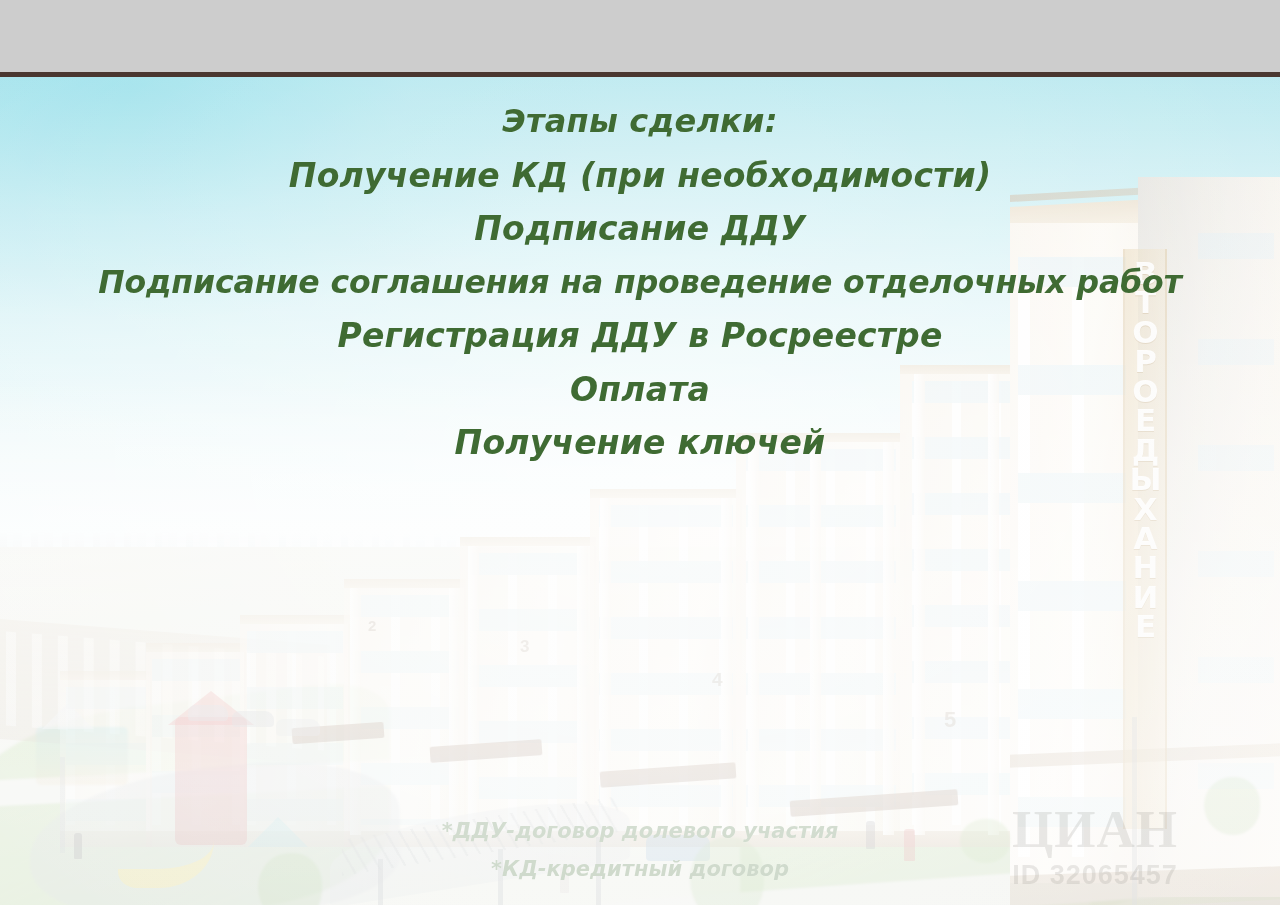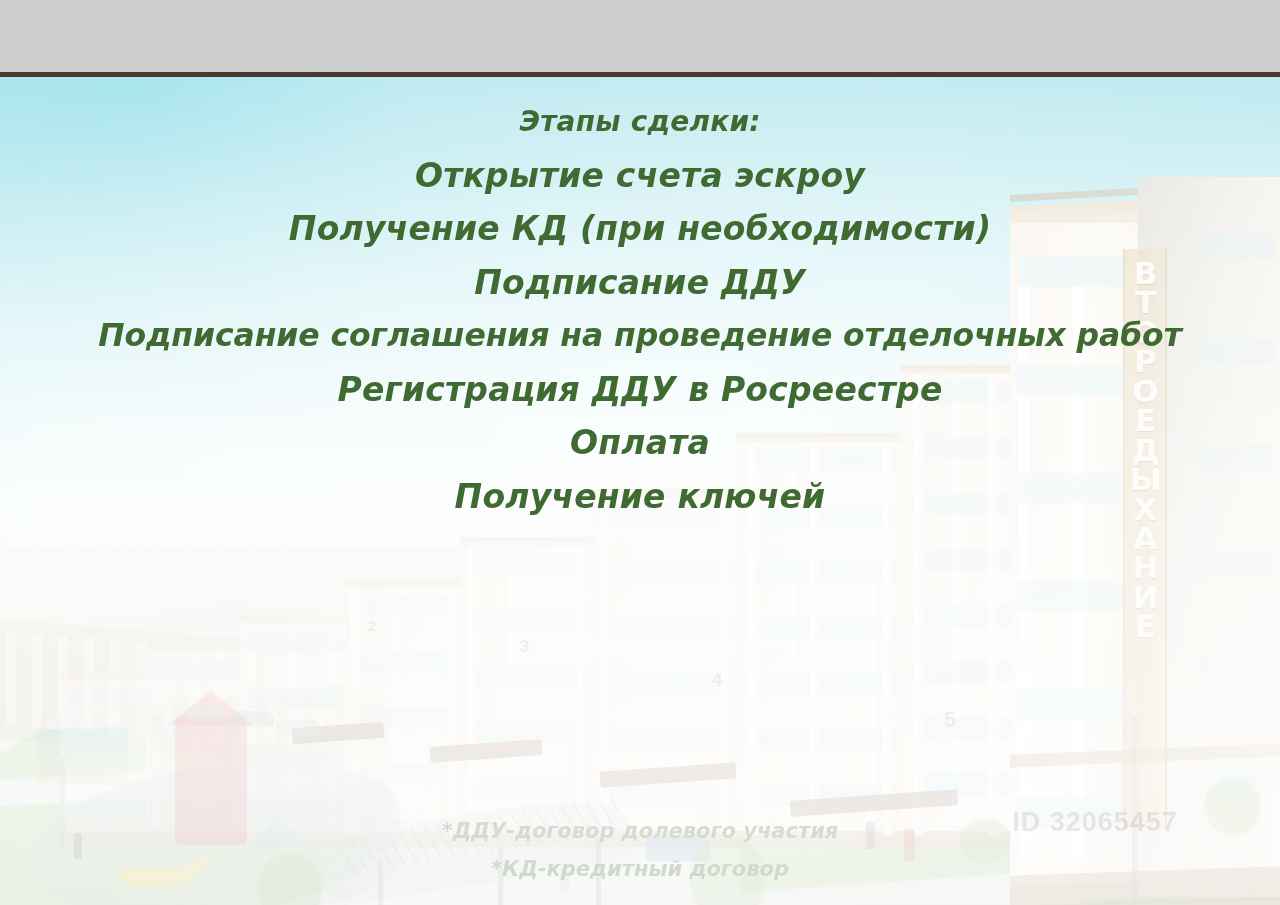--- a/index.html
+++ b/index.html
@@ -557,21 +557,21 @@
     font-style: italic;
     font-weight: 700;
     font-size: 33px;
     line-height: 53.5px;
     color: #3f6b33;
     letter-spacing: 0.2px;
     white-space: nowrap;
     text-shadow: 0 0 1px rgba(255,255,255,0.45);
   }
   .line.heading {
-    font-size: 28px;
+    font-size: 32px;
   }
   .line.long {
     font-size: 31.5px;
     letter-spacing: -0.1px;
     text-align: center;
   }
   .notes {
     position: absolute;
     left: 0; right: 0;
     top: 735px;
@@ -739,26 +739,26 @@
 
     <div class="person" style="left:74px;  top:756px; width:8px;  height:26px; background:rgba(86,84,88,0.42);"></div>
     <div class="person" style="left:866px; top:744px; width:9px;  height:28px; background:rgba(92,90,94,0.40);"></div>
     <div class="person" style="left:904px; top:752px; width:11px; height:32px; background:rgba(196,62,62,0.40);"></div>
     <div class="person" style="left:560px; top:790px; width:9px;  height:26px; background:rgba(188,178,172,0.45);"></div>
 
     <div class="photo-wash"></div>
     <div class="photo-wash2"></div>
 
     <div class="watermark">
+      <div class="wm-main">ЦИАН</div>
       <div class="wm-sub">ID 32065457</div>
     </div>
 
     <div class="copy">
       <div class="line heading">Этапы сделки:</div>
-      <div class="line">Открытие счета эскроу</div>
       <div class="line">Получение КД (при необходимости)</div>
       <div class="line">Подписание ДДУ</div>
       <div class="line long">Подписание соглашения на проведение отделочных работ</div>
       <div class="line">Регистрация ДДУ в Росреестре</div>
       <div class="line">Оплата</div>
       <div class="line">Получение ключей</div>
     </div>
 
     <div class="notes">
       <div class="note">*ДДУ-договор долевого участия</div>

